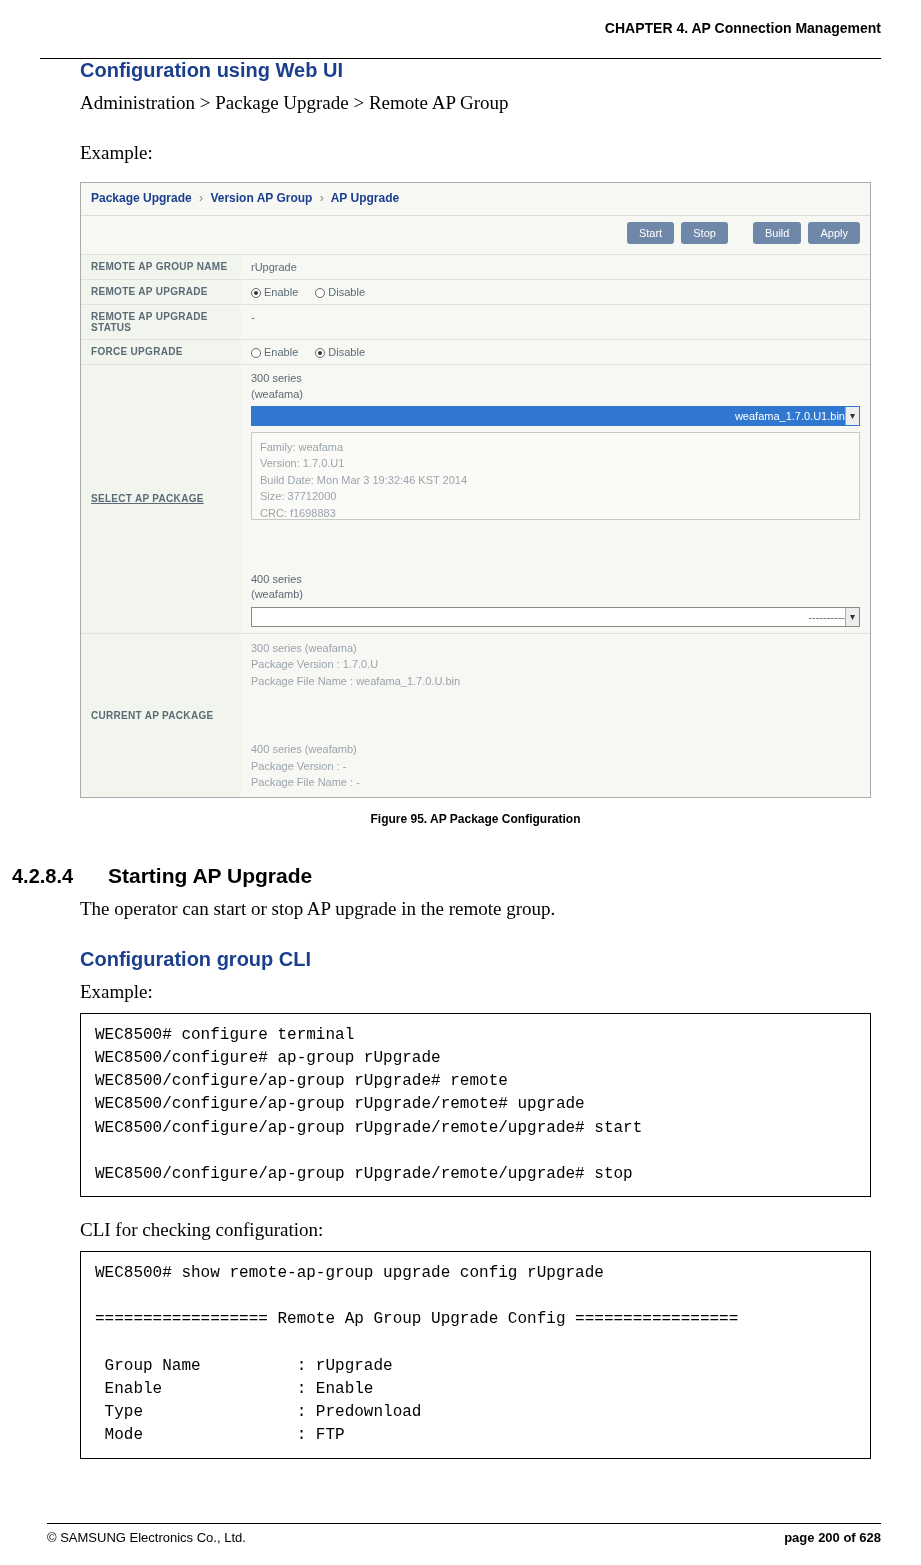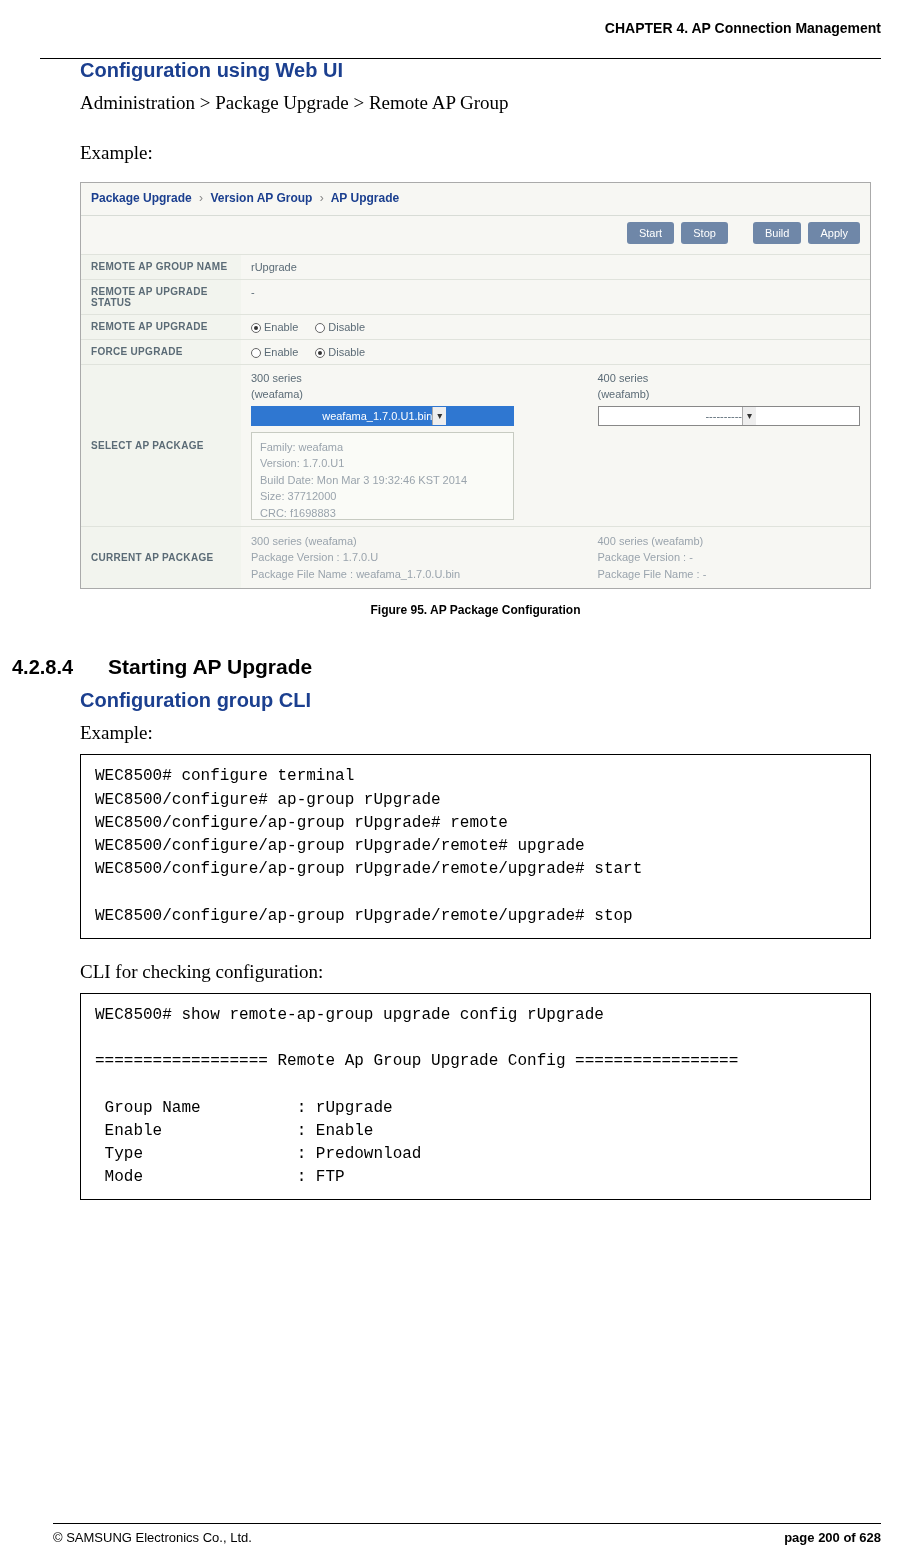--- a/index.html
+++ b/index.html
@@ -74,25 +74,25 @@
     width: 160px;
     color: #5b6b76;
     font-weight: bold;
     font-size: 10px;
     letter-spacing: 0.3px;
     background: #f2f4ee;
   }
   .radio-dot { display:inline-block; width:10px; height:10px; border:1px solid #666; border-radius:50%; margin-right:3px; vertical-align:middle; position:relative; background:#fff;}
   .radio-dot.sel::after { content:""; position:absolute; left:2px; top:2px; width:4px; height:4px; border-radius:50%; background:#333;}
   .radio-item { display:inline-block; margin-right:14px; font-size:11px; color:#5b6b76;}
-  .twocol { display:flex; gap:84px; }
+  .twocol { display:flex; gap:52px;flex-direction:column; }
   .twocol .col { flex:1; }
   .series-lbl { color:#5b6b76; font-size:11px; line-height:1.4; margin-bottom:4px;}
   .dd {
-    border:1px solid #888; background:#fff; height:20px; font-size:11px; display:flex; align-items:center; justify-content:center; padding:0 4px;
+    border:1px solid #888; background:#fff; height:20px; font-size:11px; display:flex; align-items:center; justify-content:flex-end; padding:0 4px;
   }
   .dd.blue { background:#2f77d1; color:#fff; border-color:#2f77d1;}
   .dd .chev { font-size:10px; color:#333; background:#eee; border-left:1px solid #aaa; padding:0 4px; height:100%; display:flex; align-items:center; margin-right:-4px;}
   .dd.blue .chev { color:#333; background:#eee; }
   .infobox {
     border:1px solid #c7cbc2; background:#fafbf7; padding:6px 8px; margin-top:6px; font-size:11px; color:#9aa4ad; line-height:1.5; height:88px;
   }
   .curpkg { font-size:11px; color:#9aa4ad; line-height:1.5;}
 
   .fig-caption { text-align:center; font-weight:bold; font-size:12px; margin-top:12px; margin-bottom:38px; }
@@ -109,21 +109,21 @@
     white-space:pre;
     line-height:1.45;
     margin-top:6px;
     margin-bottom:22px;
     overflow:hidden;
   }
 
   .footer {
     position:absolute;
     bottom:20px;
-    left:53px; right:40px;
+    left:47px; right:40px;
     border-top:1.5px solid #000;
     padding-top:6px;
     display:flex;
     justify-content:space-between;
     font-size:13px;
   }
   .footer .pg { font-weight:bold; }
 </style>
 </head>
 <body>
@@ -151,39 +151,39 @@
         <span class="sshot-btn gap">Build</span>
         <span class="sshot-btn">Apply</span>
       </div>
       <table class="sshot-table">
         <tbody>
             <tr>
           <td class="lbl">REMOTE AP GROUP NAME</td>
           <td>rUpgrade</td>
         </tr>
         <tr>
+          <td class="lbl">REMOTE AP UPGRADE</td>
+          <td>
+            <span class="radio-item"><span class="radio-dot sel"></span><span>Enable</span></span>
+            <span class="radio-item"><span class="radio-dot"></span><span>Disable</span></span>
+          </td>
+        </tr>
+        <tr>
           <td class="lbl">REMOTE AP UPGRADE STATUS</td>
           <td>-</td>
         </tr>
         <tr>
-          <td class="lbl">REMOTE AP UPGRADE</td>
-          <td>
-            <span class="radio-item"><span class="radio-dot sel"></span><span>Enable</span></span>
-            <span class="radio-item"><span class="radio-dot"></span><span>Disable</span></span>
-          </td>
-        </tr>
-        <tr>
           <td class="lbl">FORCE UPGRADE</td>
           <td>
             <span class="radio-item"><span class="radio-dot"></span><span>Enable</span></span>
             <span class="radio-item"><span class="radio-dot sel"></span><span>Disable</span></span>
           </td>
         </tr>
         <tr>
-          <td class="lbl" style="vertical-align:middle;">SELECT AP PACKAGE</td>
+          <td class="lbl" style="vertical-align:middle;text-decoration:underline;">SELECT AP PACKAGE</td>
           <td>
             <div class="twocol">
               <div class="col">
                 <div class="series-lbl">
                   <span>300 series</span><br><span>(weafama)</span>
                 </div>
                 <div class="dd blue">
                   <span>weafama_1.7.0.U1.bin</span>
                   <span class="chev">▾</span>
                 </div>
@@ -225,20 +225,21 @@
       </tbody>
         </table>
     </div>
 
     <div class="fig-caption">Figure 95. AP Package Configuration</div>
 
     <div class="sec-row">
       <div class="sec-num">4.2.8.4</div>
       <div class="sec-title">Starting AP Upgrade</div>
     </div>
+    <div class="serif" style="margin-bottom:28px;">The operator can start or stop AP upgrade in the remote group.</div>
 
     <div class="h-blue">Configuration group CLI</div>
     <div class="serif" style="margin-bottom:10px;">Example:</div>
 
     <div class="codebox">WEC8500# configure terminal
 WEC8500/configure# ap-group rUpgrade
 WEC8500/configure/ap-group rUpgrade# remote
 WEC8500/configure/ap-group rUpgrade/remote# upgrade
 WEC8500/configure/ap-group rUpgrade/remote/upgrade# start
 

